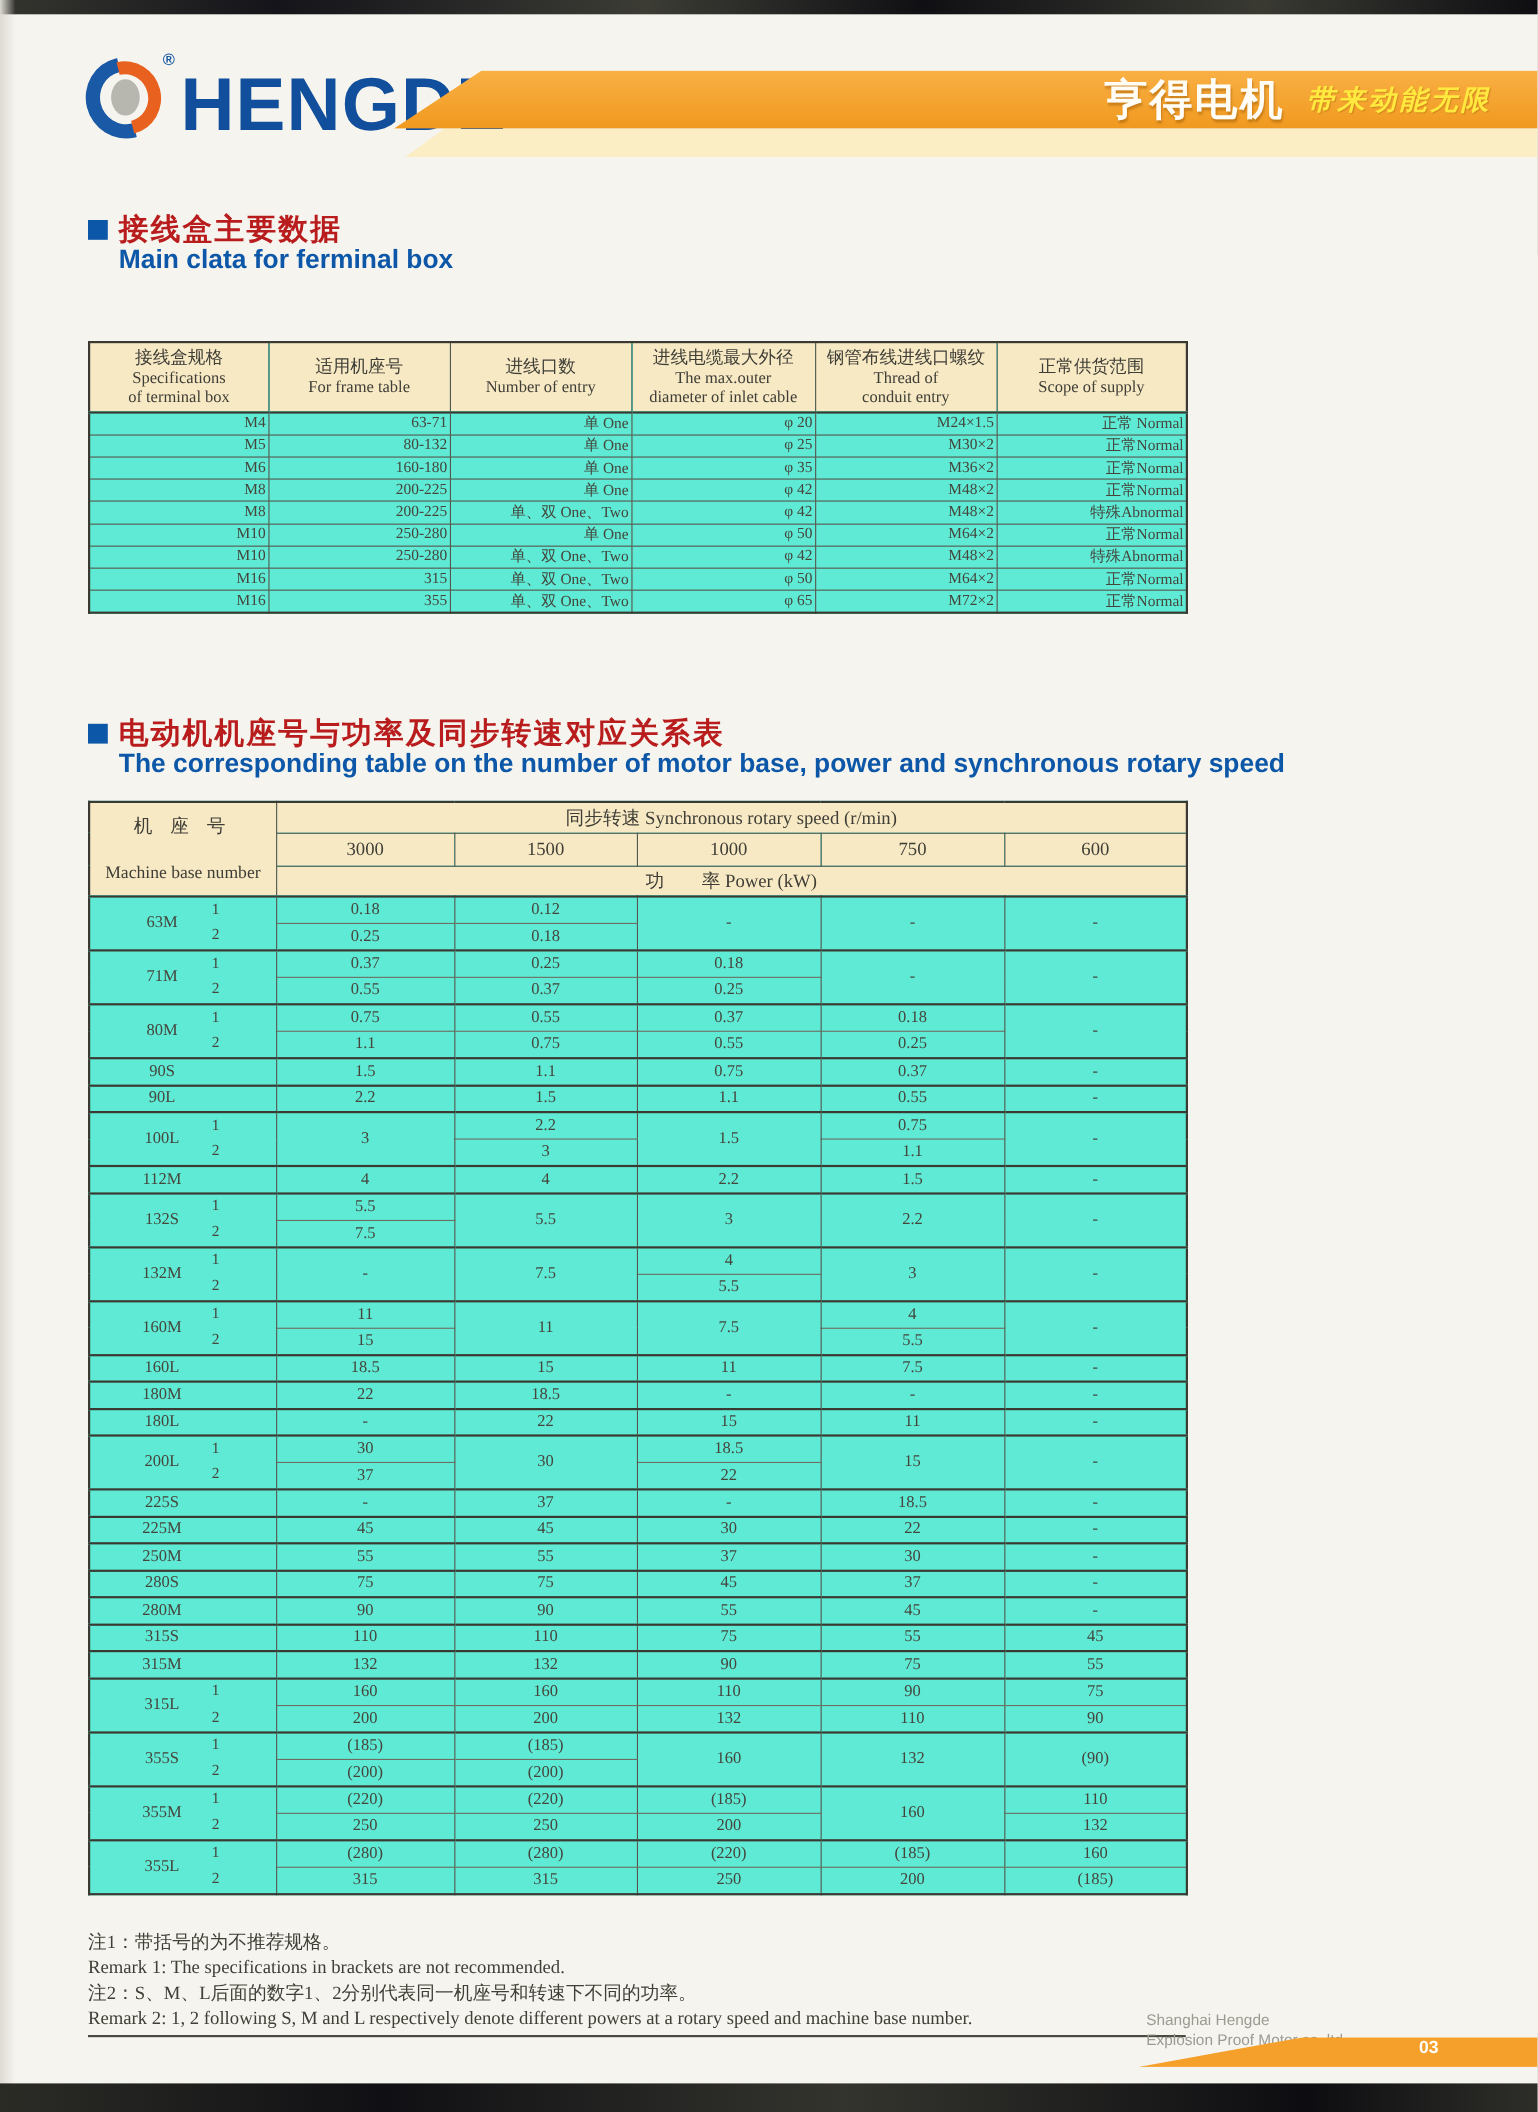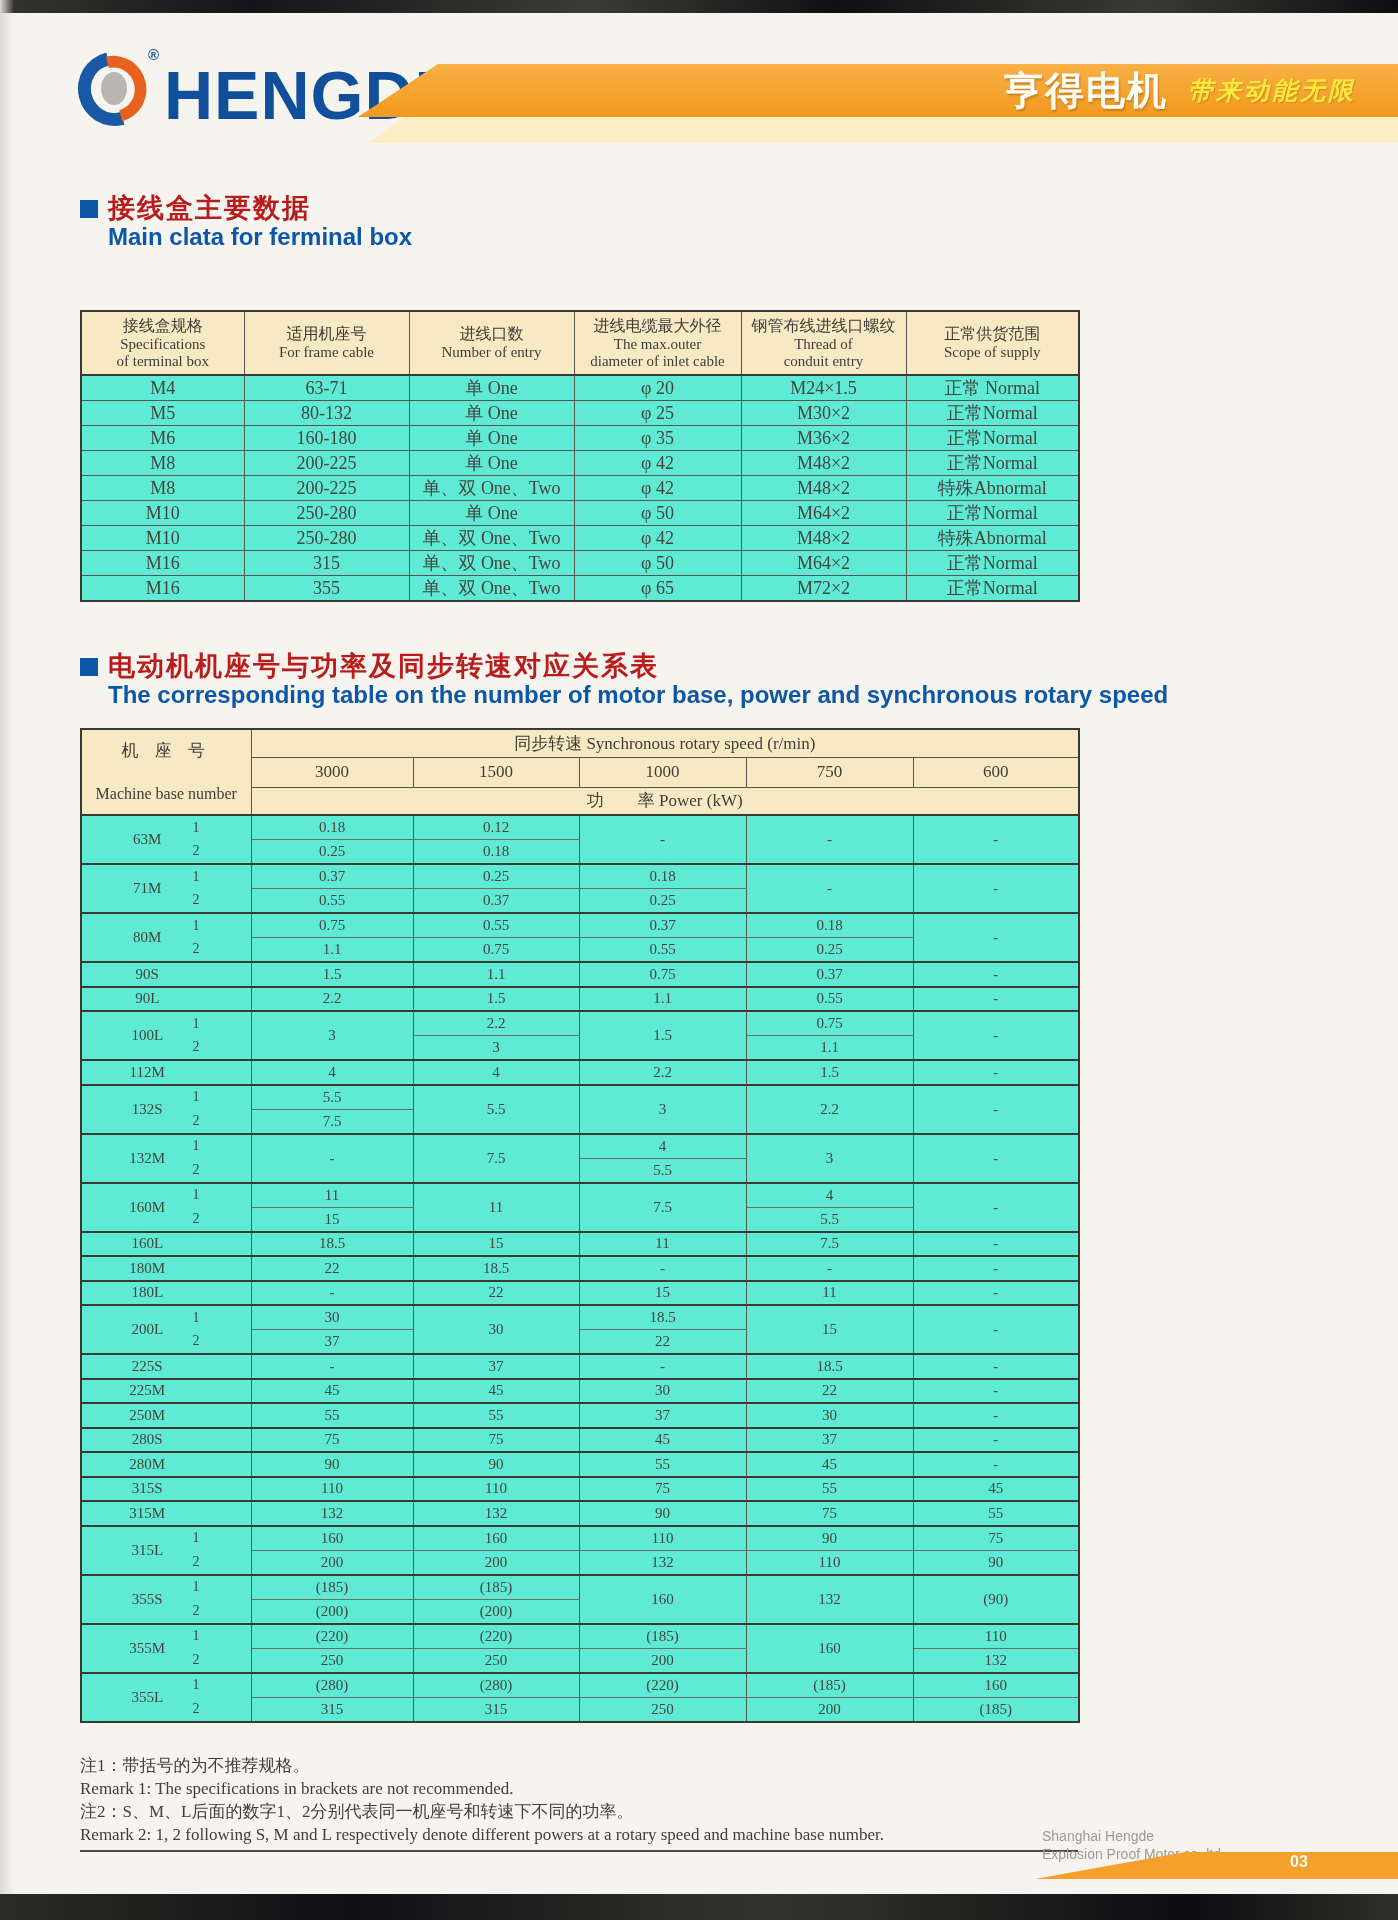--- a/index.html
+++ b/index.html
@@ -48,21 +48,21 @@
     overflow:hidden;white-space:nowrap;}
   thead th{background:#f8e9c5;font-weight:normal;}
   .t-outer{border:2px solid #3a3a32;}
 
   
   #t1{top:310px;width:998px;height:248px;}
   #t1 thead tr{height:64px;}
   #t1 tbody tr{height:20px;}
   #t1 .h-zh{font-size:16px;line-height:1.25;}
   #t1 .h-en{font-size:15px;line-height:1.15;}
-  #t1 td{font-size:18px;color:#45453c;}
+  #t1 td{font-size:14px;color:#45453c;text-align:right;}
   #t1 thead th{border-bottom:2px solid #3a3a32;}
 
   
   #t2{top:728px;width:998px;}
   #t2 thead tr.r1{height:28px;} #t2 thead tr.r2{height:30px;} #t2 thead tr.r3{height:28px;}
   #t2 tbody tr{height:24.5px;}
   #t2 thead th{font-size:17px;}
   #t2 td{font-size:15px;color:#45453c;}
   #t2 thead tr.r3 th{border-bottom:2px solid #3a3a32;}
   #t2 .basehead div{line-height:1.3;}
@@ -125,21 +125,21 @@
       </colgroup>
       <thead>
         <tr>
           <th>
             <div class="h-zh">接线盒规格</div>
             <div class="h-en">Specifications</div>
             <div class="h-en">of terminal box</div>
           </th>
           <th>
             <div class="h-zh">适用机座号</div>
-            <div class="h-en">For frame cable</div>
+            <div class="h-en">For frame table</div>
           </th>
           <th>
             <div class="h-zh">进线口数</div>
             <div class="h-en">Number of entry</div>
           </th>
           <th>
             <div class="h-zh">进线电缆最大外径</div>
             <div class="h-en">The max.outer</div>
             <div class="h-en">diameter of inlet cable</div>
           </th>

